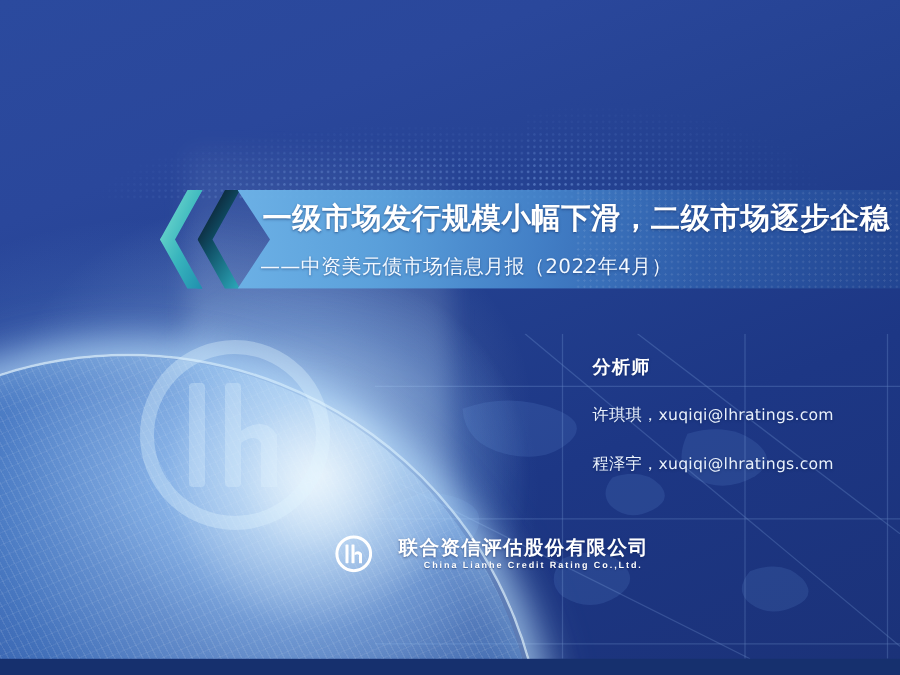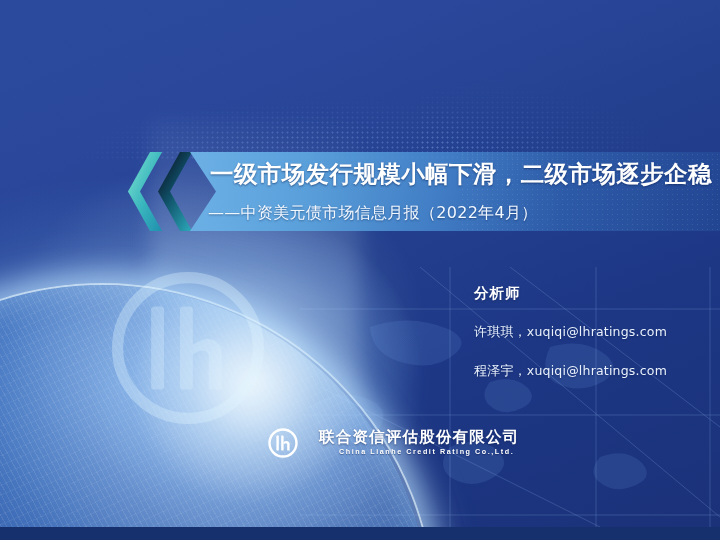--- a/index.html
+++ b/index.html
@@ -133,21 +133,21 @@
   .an-mail{font-size:12.5px;}
 
   
   .footer{
     position:absolute;left:268px;top:428px;display:flex;align-items:center;gap:9px;
   }
   .flogo{width:30px;height:30px;flex:0 0 30px;}
   .ftext{display:flex;flex-direction:column;gap:2px;}
   .fcn{
     color:#ffffff;font-size:15.5px;font-weight:bold;letter-spacing:1.2px;
-    font-family:Liberation Mono, monospace;
+    font-family:Liberation Serif, serif;
     text-shadow:0 1px 2px rgba(10,30,80,0.5);white-space:nowrap;line-height:1;padding-left:12px;
   }
   .fen{
     color:#ffffff;font-size:7.2px;font-weight:bold;letter-spacing:1.55px;
     font-family:"Liberation Sans",sans-serif;white-space:nowrap;line-height:1;
     text-shadow:0 1px 1px rgba(10,30,80,0.5);
     margin-left:32px;
   }
 </style>
 </head>

